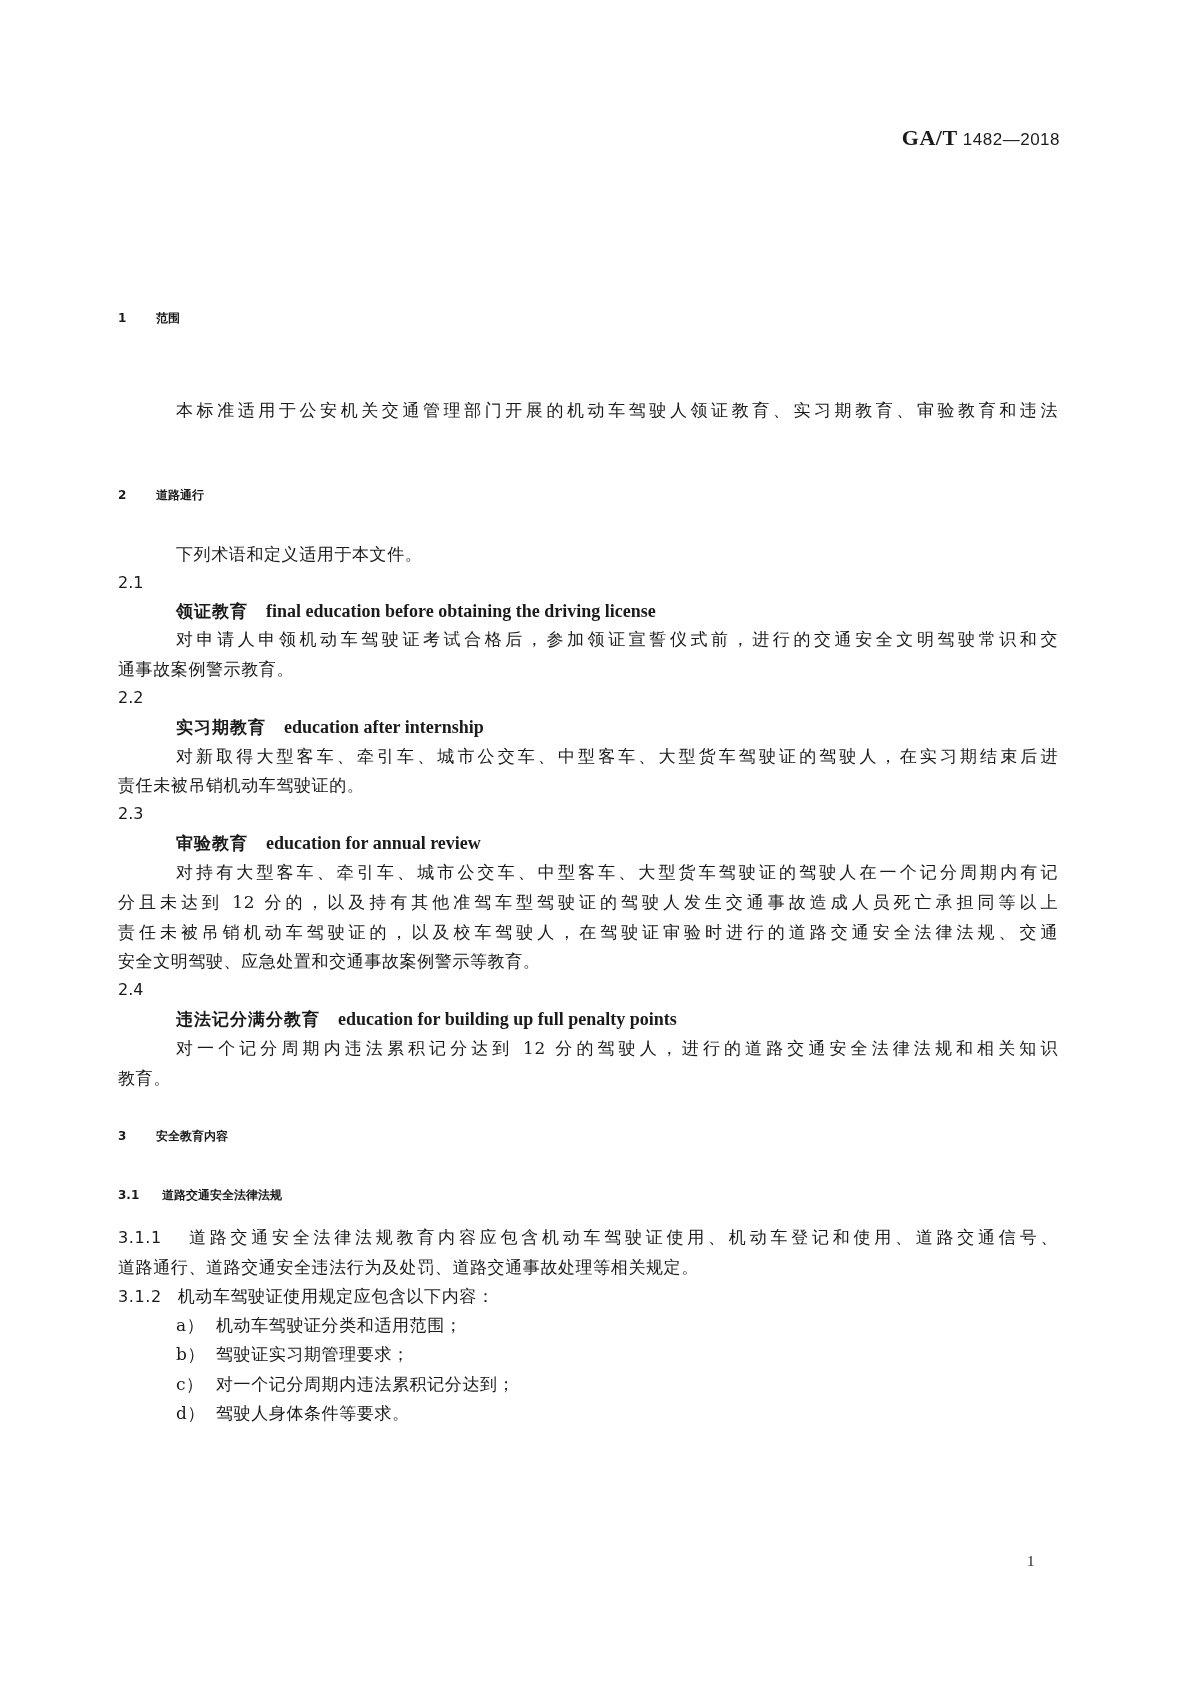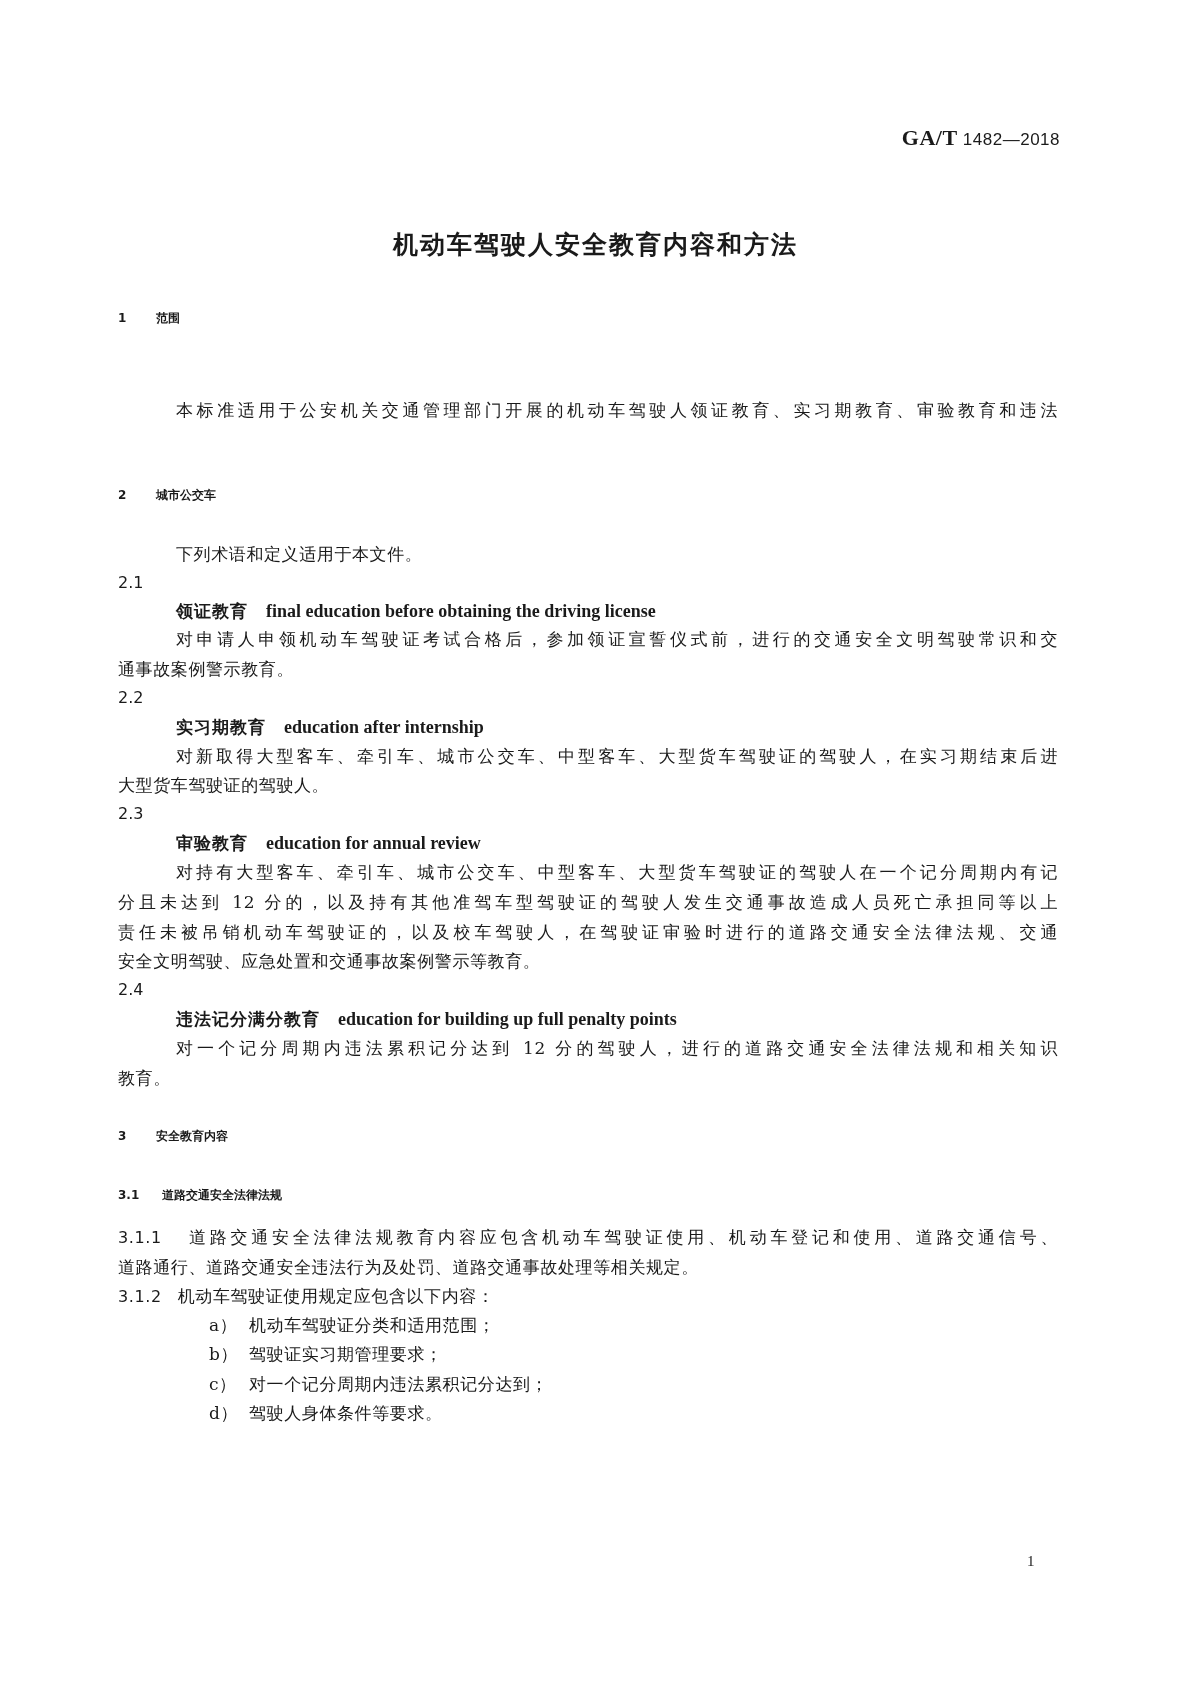--- a/index.html
+++ b/index.html
@@ -97,21 +97,20 @@
       font-size: 18px;
     }
     .sub-num {
       font-family: "DejaVu Sans", sans-serif;
       font-size: 16px;
       display: inline-block;
       width: 74px;
     }
     .list-item {
       left: 176px;
-      margin-left: 33px;
     }
     .list-item .marker {
       display: inline-block;
       width: 40px;
       font-family: "DejaVu Serif", serif;
     }
     .page-number {
       position: absolute;
       left: 1027px;
       top: 1553px;
@@ -122,45 +121,44 @@
 </head>
 <body>
 
 <div class="page">
 
   <div class="std-code">
     <span class="ga">GA/T</span>
     <span>1482—2018</span>
   </div>
 
-  <div class="doc-title">机动车驾驶人安全教育内容和方法</div>
 
   <div class="line heading" style="top:306px;">
     <span class="num">1</span><span>范围</span>
   </div>
   <div class="line para indent" style="top:398px; width:882px; text-align:justify; text-align-last:justify;">本标准适用于公安机关交通管理部门开展的机动车驾驶人领证教育、实习期教育、审验教育和违法</div>
 
   <div class="line heading" style="top:483px;">
-    <span class="num">2</span><span>城市公交车</span>
+    <span class="num">2</span><span>道路通行</span>
   </div>
   <div class="line para indent" style="top:542px;">下列术语和定义适用于本文件。</div>
 
   <div class="line clause-num" style="top:571px;">2.1</div>
   <div class="line term" style="top:599px;">
     <span class="zh">领证教育</span><span class="en">final education before obtaining the driving license</span>
   </div>
   <div class="line para indent" style="top:627px; width:882px; text-align:justify; text-align-last:justify;">对申请人申领机动车驾驶证考试合格后，参加领证宣誓仪式前，进行的交通安全文明驾驶常识和交</div>
   <div class="line para" style="top:657px;">通事故案例警示教育。</div>
 
   <div class="line clause-num" style="top:686px;">2.2</div>
   <div class="line term" style="top:715px;">
     <span class="zh">实习期教育</span><span class="en">education after internship</span>
   </div>
   <div class="line para indent" style="top:744px; width:882px; text-align:justify; text-align-last:justify;">对新取得大型客车、牵引车、城市公交车、中型客车、大型货车驾驶证的驾驶人，在实习期结束后进</div>
-  <div class="line para" style="top:773px;">大型货车驾驶证的驾驶人。</div>
+  <div class="line para" style="top:773px;">责任未被吊销机动车驾驶证的。</div>
 
   <div class="line clause-num" style="top:802px;">2.3</div>
   <div class="line term" style="top:831px;">
     <span class="zh">审验教育</span><span class="en">education for annual review</span>
   </div>
   <div class="line para indent" style="top:860px; width:882px; text-align:justify; text-align-last:justify;">对持有大型客车、牵引车、城市公交车、中型客车、大型货车驾驶证的驾驶人在一个记分周期内有记</div>
   <div class="line para justify" style="top:890px;">分且未达到 12 分的，以及持有其他准驾车型驾驶证的驾驶人发生交通事故造成人员死亡承担同等以上</div>
   <div class="line para justify" style="top:920px;">责任未被吊销机动车驾驶证的，以及校车驾驶人，在驾驶证审验时进行的道路交通安全法律法规、交通</div>
   <div class="line para" style="top:949px;">安全文明驾驶、应急处置和交通事故案例警示等教育。</div>
 

